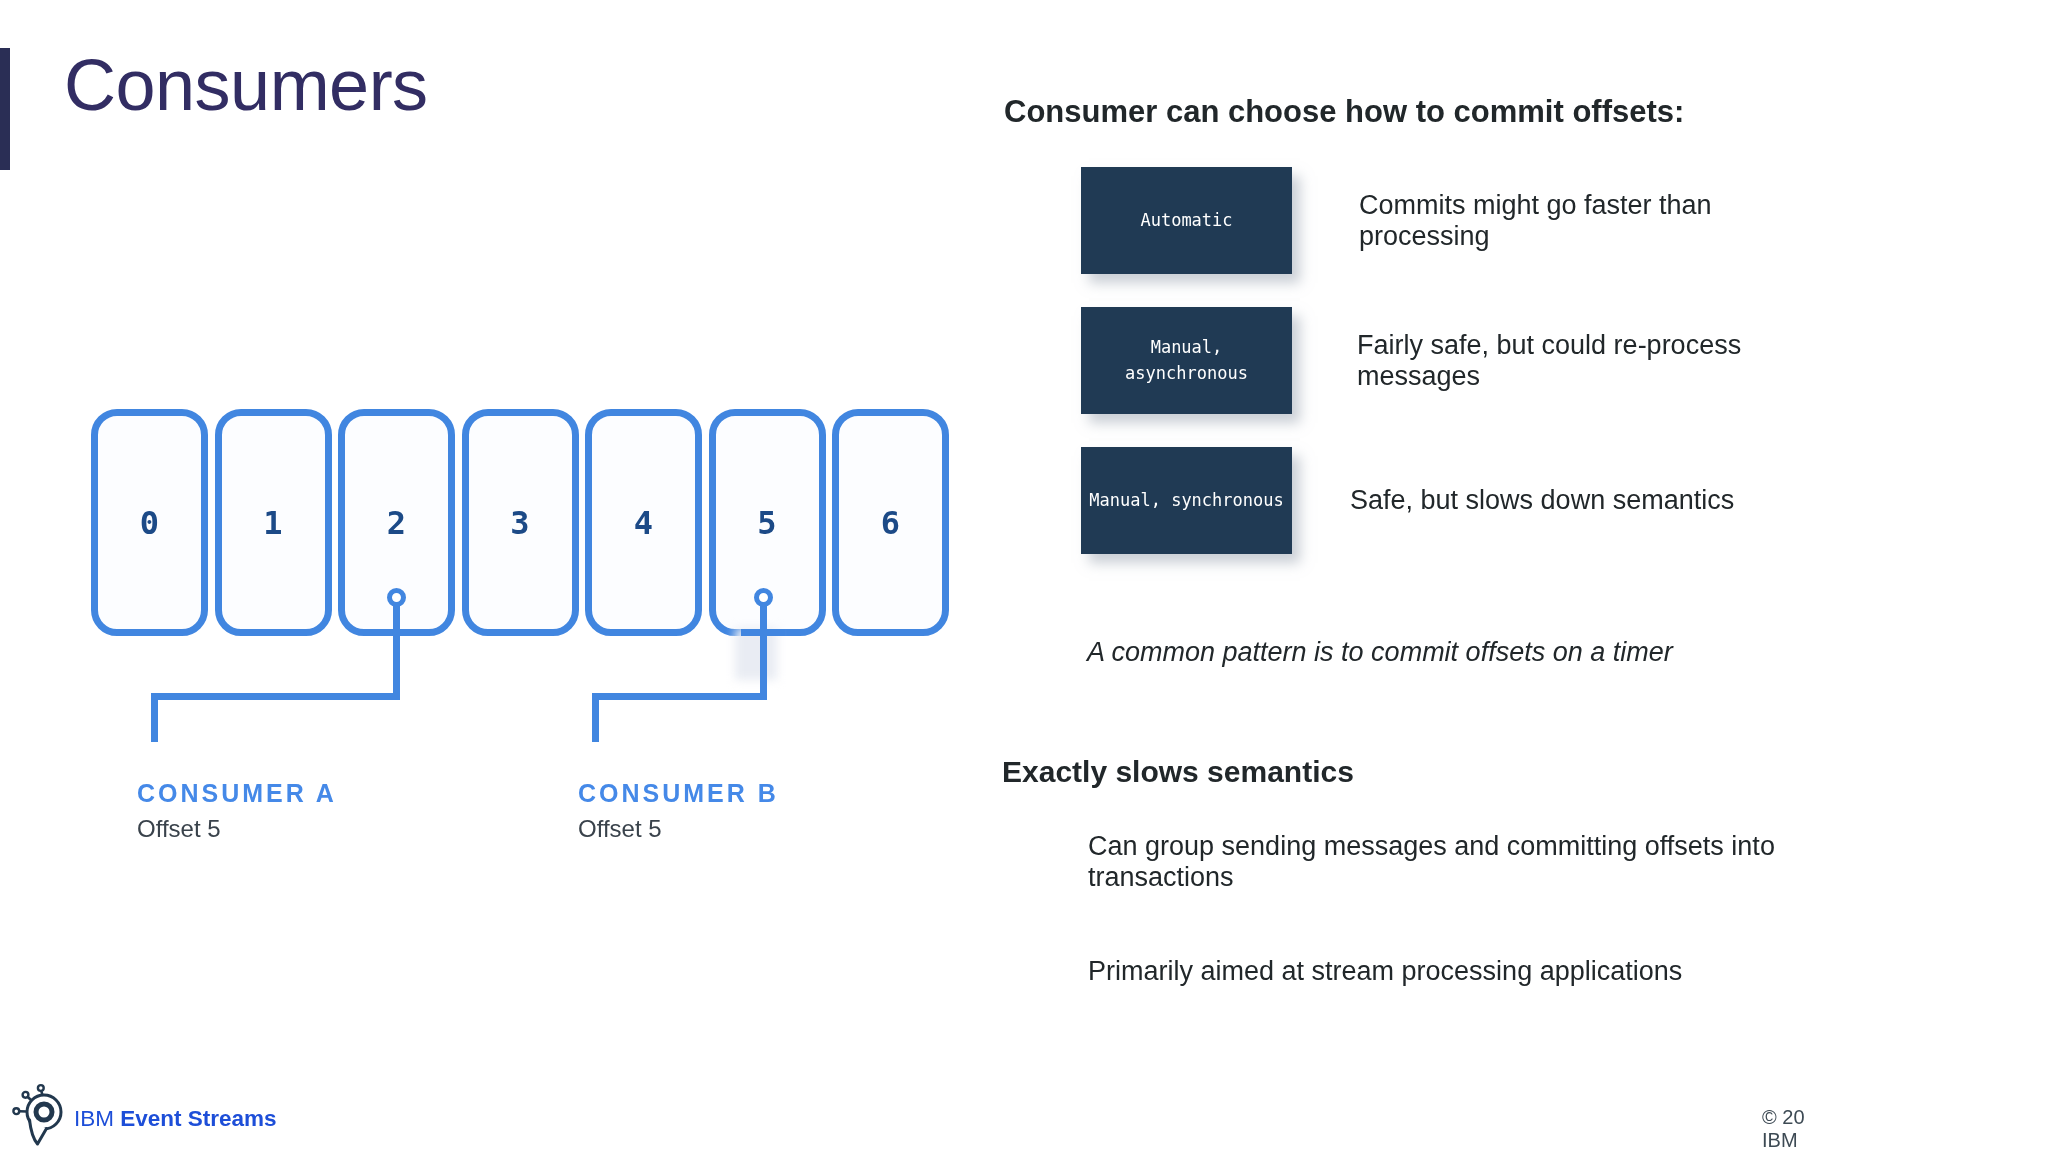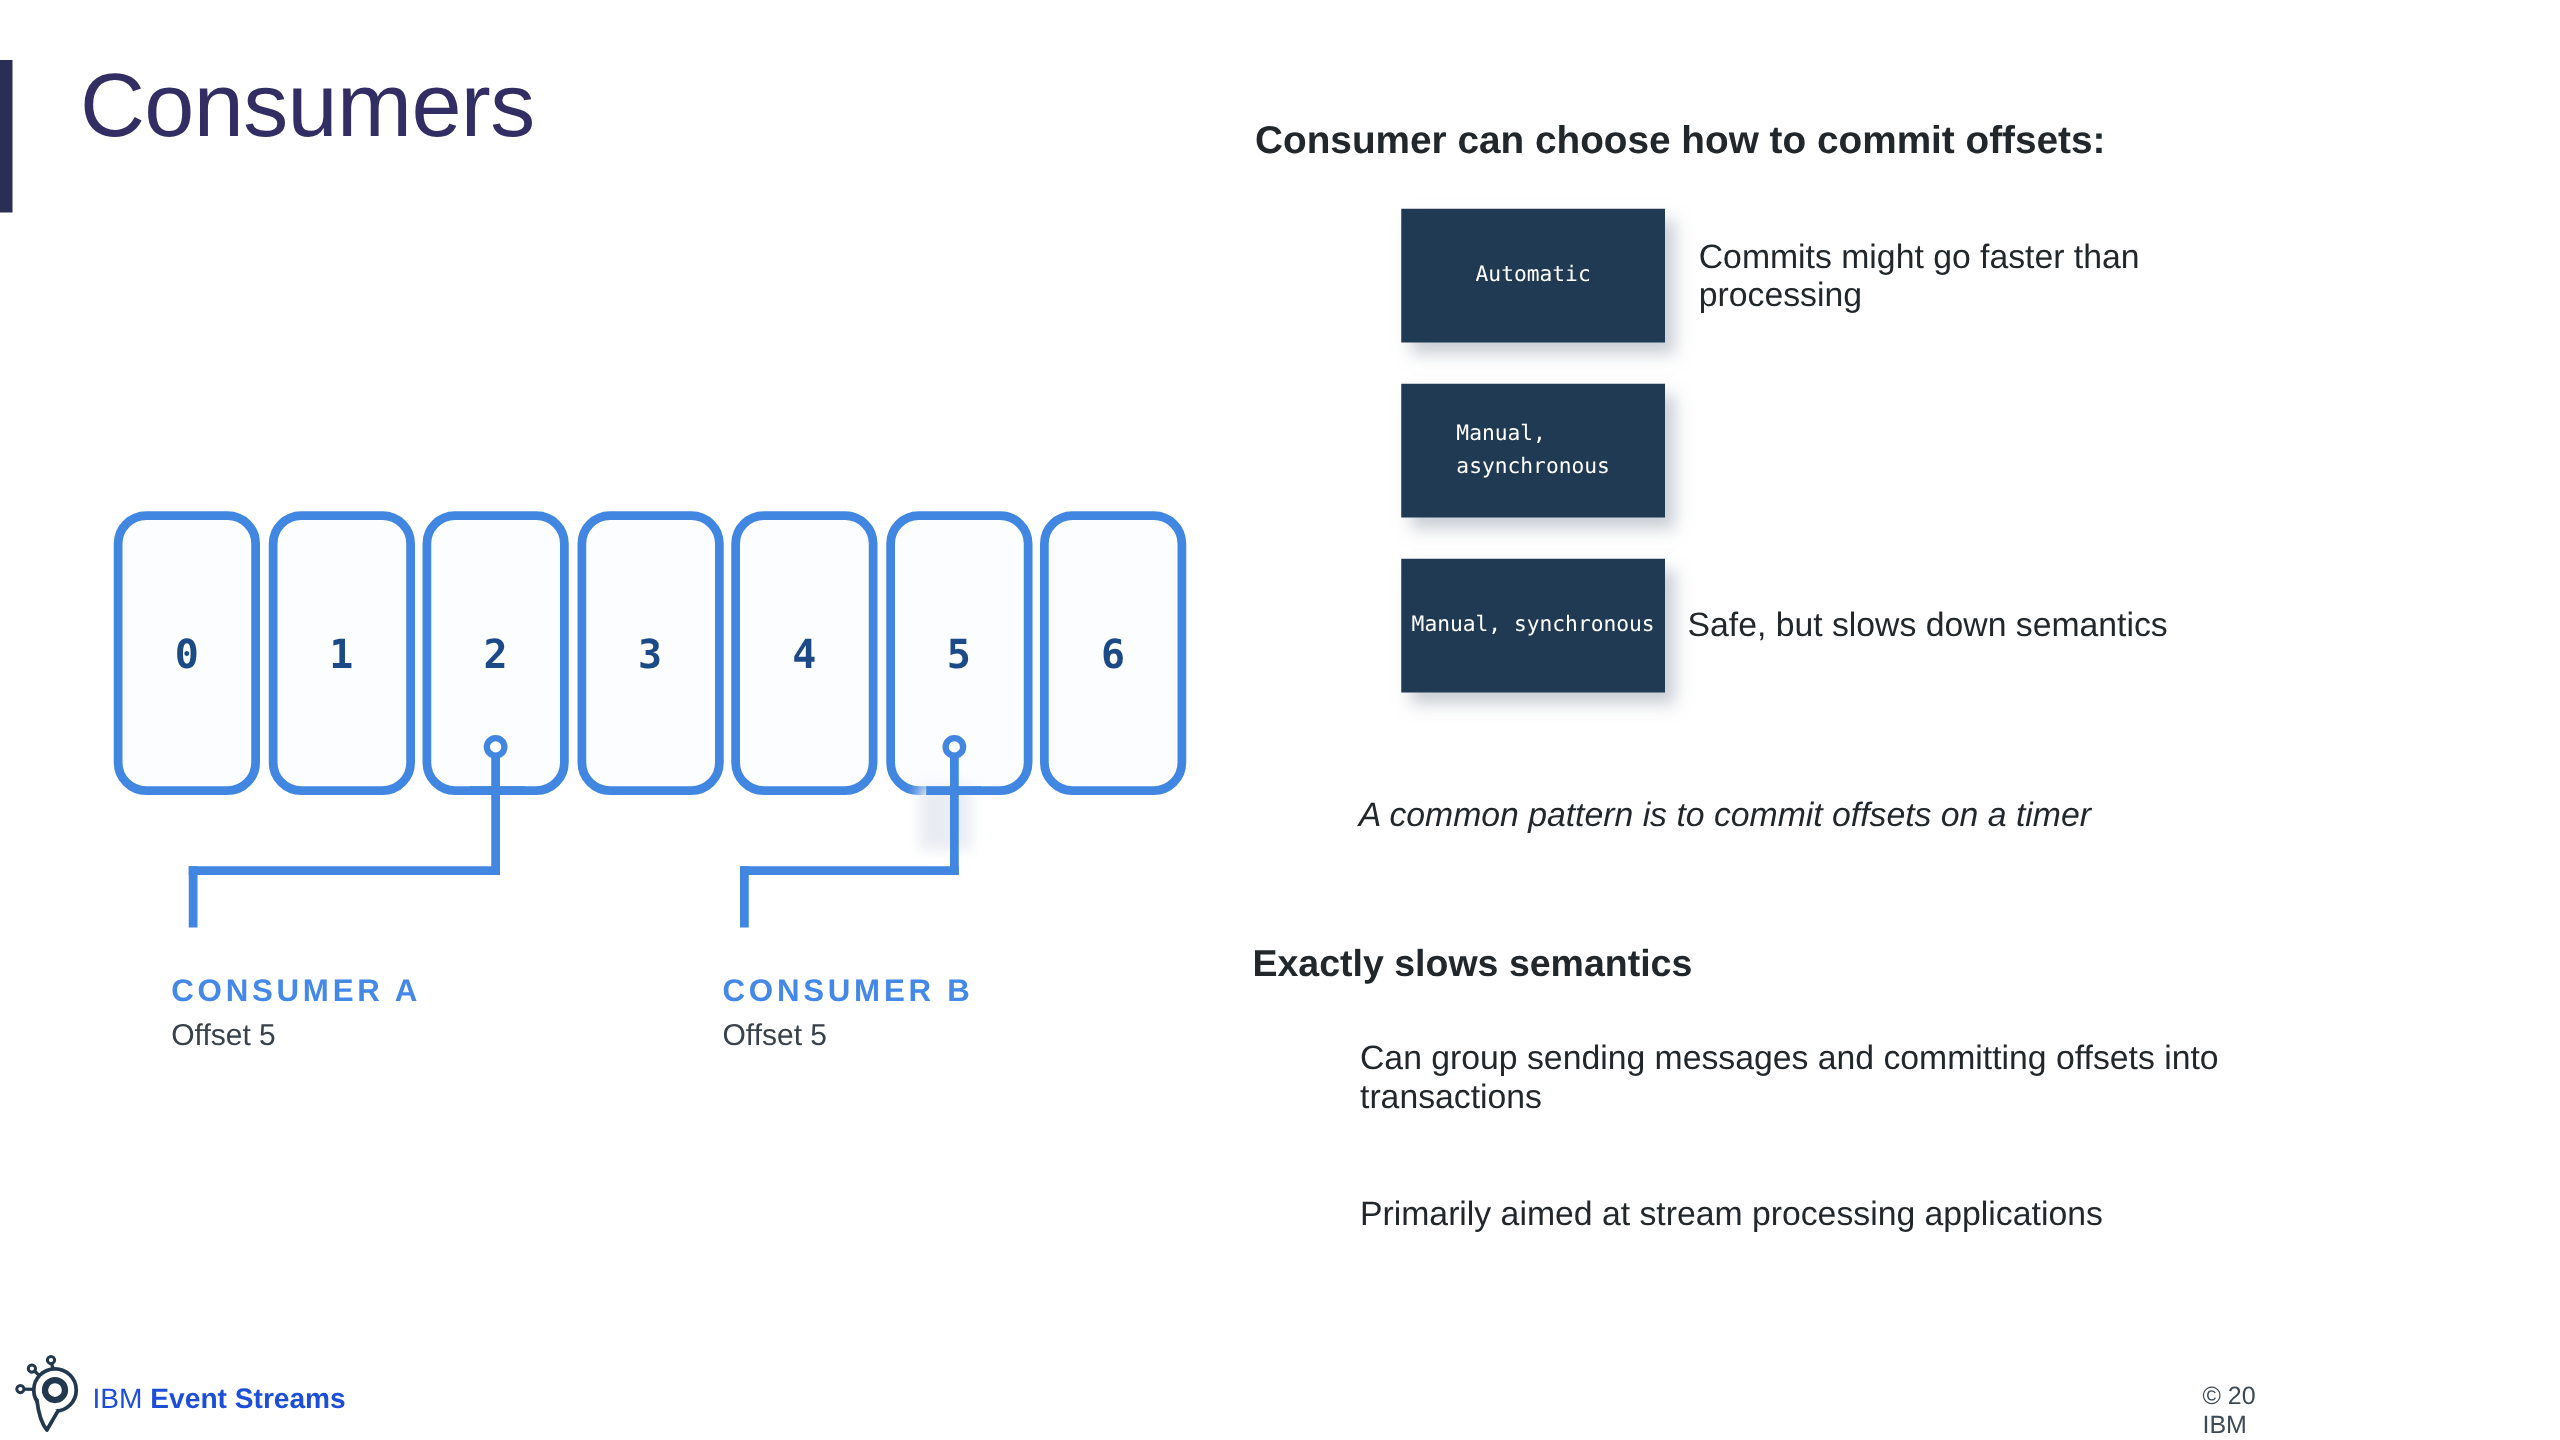--- a/index.html
+++ b/index.html
@@ -79,24 +79,24 @@
   
   .commit-heading {
     left: 1004px; top: 94px;
     font-size: 31px; font-weight: 700; color: #21272a;
   }
   .commit-box {
     left: 1081px; width: 211px; height: 107px;
     background: #203a54;
     box-shadow: 8px 9px 12px rgba(150, 159, 173, 0.5);
     display: flex; align-items: center; justify-content: center;
+    text-align: center;
     font-family: "DejaVu Sans Mono", "Liberation Mono", monospace;
     font-size: 17px; line-height: 1.5; color: #ffffff;
     white-space: pre-line;
-    margin-left: 40px;
   }
   .commit-box-1 { top: 167px; }
   .commit-box-2 { top: 307px; }
   .commit-box-3 { top: 447px; }
   .commit-desc {
     height: 107px; display: flex; align-items: center;
     font-size: 27px; color: #21272a;
   }
   .commit-desc-1 { left: 1359px; top: 167px; }
   .commit-desc-2 { left: 1357px; top: 307px; }
@@ -175,20 +175,21 @@
     <div class="consumer-offset">Offset 5</div>
   </div>
 
   <div class="abs commit-heading">Consumer can choose how to commit offsets:</div>
 
   <div class="abs commit-box commit-box-1">Automatic</div>
   <div class="abs commit-desc commit-desc-1">Commits might go faster than processing</div>
 
   <div class="abs commit-box commit-box-2">Manual,
 asynchronous</div>
+  <div class="abs commit-desc commit-desc-2">Fairly safe, but could re-process messages</div>
 
   <div class="abs commit-box commit-box-3">Manual, synchronous</div>
   <div class="abs commit-desc commit-desc-3">Safe, but slows down semantics</div>
 
   <div class="abs commit-note">A common pattern is to commit offsets on a timer</div>
 
   <div class="abs eos-heading">Exactly slows semantics</div>
   <div class="abs eos-point eos-point-1">Can group sending messages and committing offsets into transactions</div>
   <div class="abs eos-point eos-point-2">Primarily aimed at stream processing applications</div>
 

